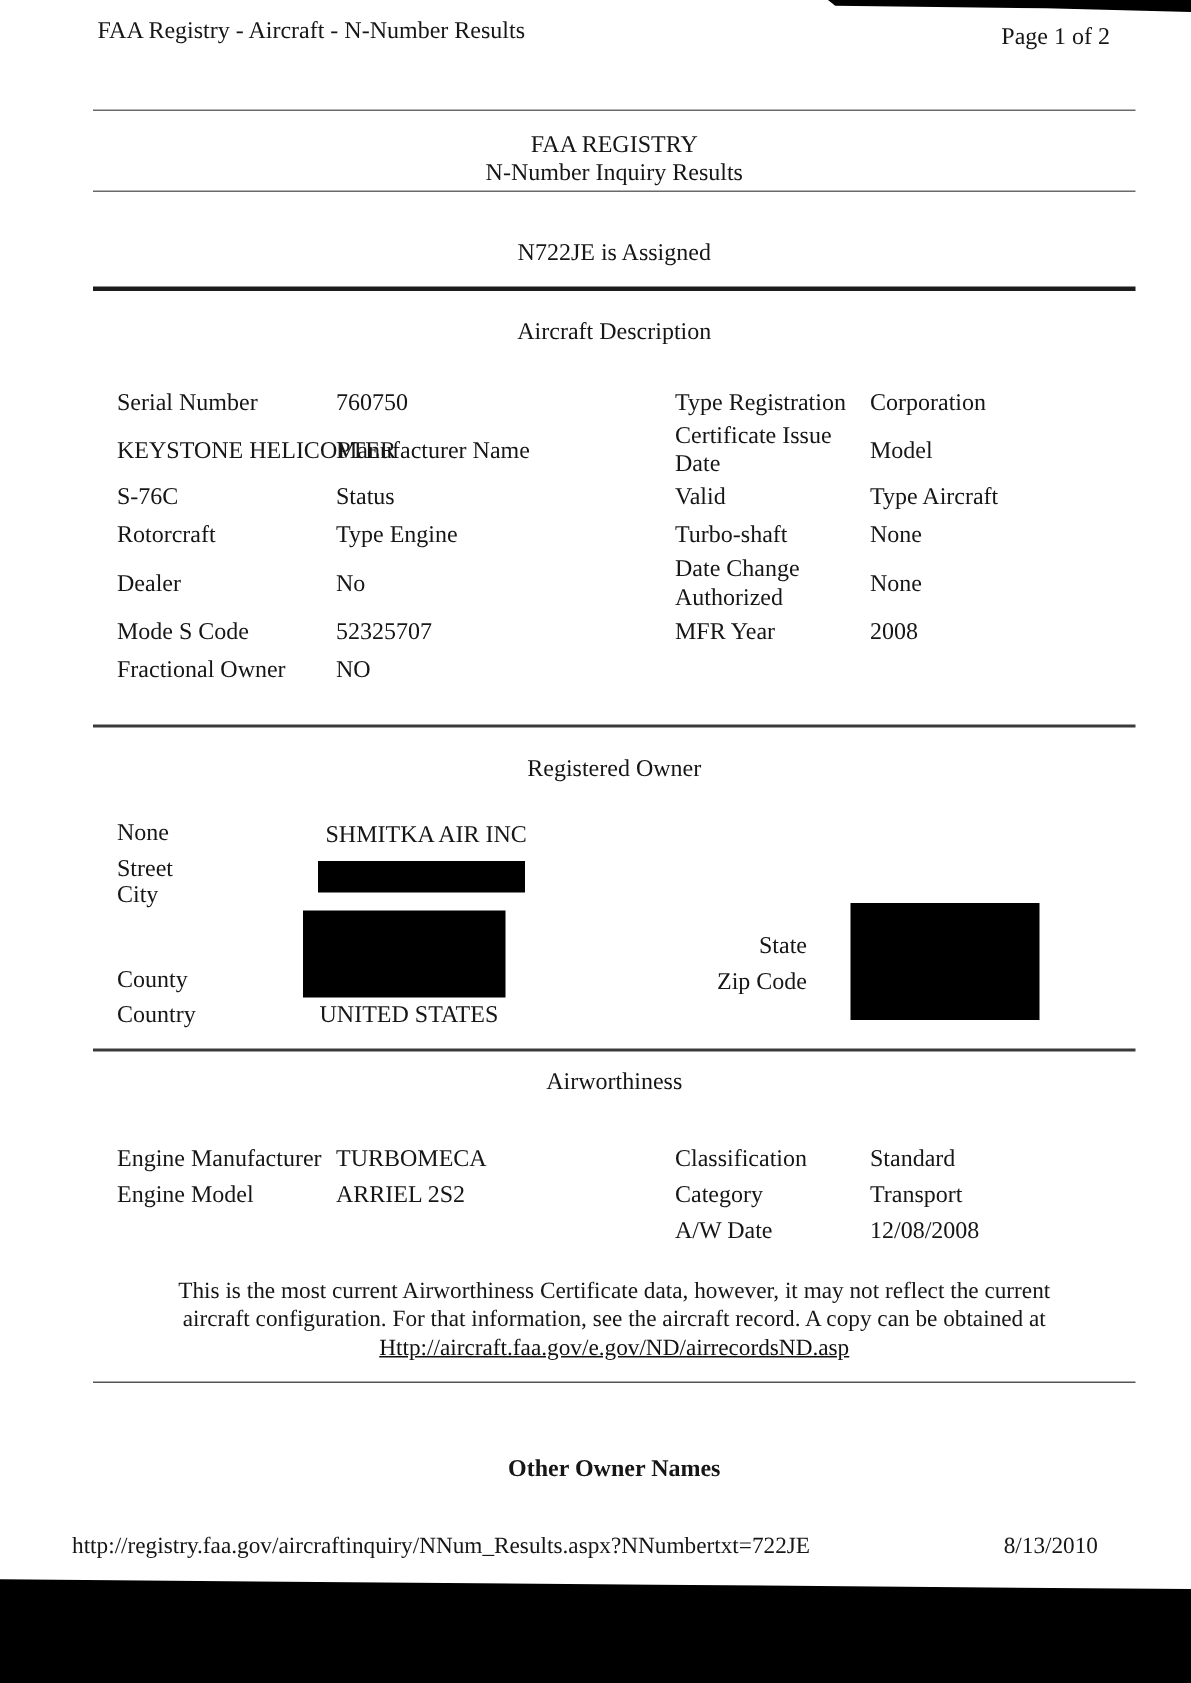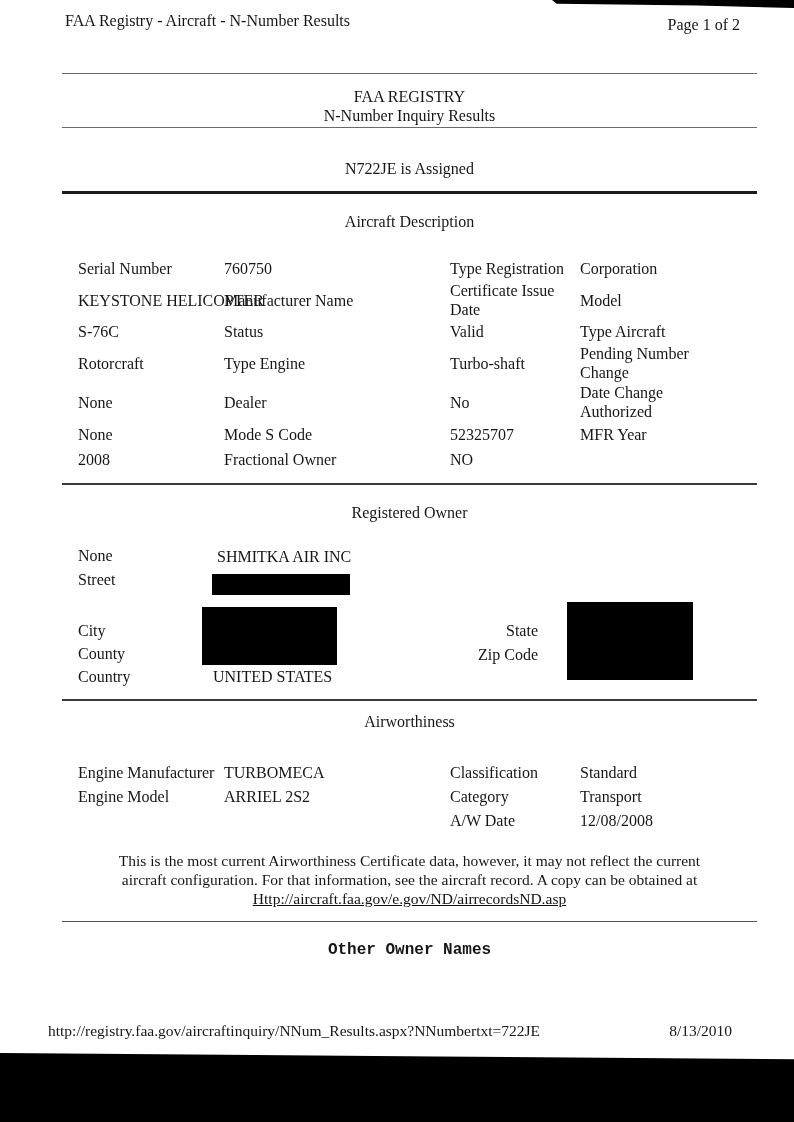--- a/index.html
+++ b/index.html
@@ -69,21 +69,20 @@
   <div class="cell">Model</div>
   <div class="cell val">S-76C</div>
   <div class="cell">Status</div>
   <div class="cell val">Valid</div>
 
   <div class="cell">Type Aircraft</div>
   <div class="cell val">Rotorcraft</div>
   <div class="cell">Type Engine</div>
   <div class="cell val">Turbo-shaft</div>
 
-  <div class="cell" style="min-height:38px;">Pending Number Change</div>
   <div class="cell val">None</div>
   <div class="cell">Dealer</div>
   <div class="cell val">No</div>
 
   <div class="cell" style="min-height:40px;">Date Change Authorized</div>
   <div class="cell val">None</div>
   <div class="cell">Mode S Code</div>
   <div class="cell val">52325707</div>
 
   <div class="cell">MFR Year</div>
@@ -95,21 +94,21 @@
 <div class="hr hr-med" style="top:483px;"></div>
 
 <div class="centerband" style="top:503px;">Registered Owner</div>
 
 <div class="abs" style="left:78px;top:546px;">None</div>
 <div class="abs" style="left:217px;top:547px;">SHMITKA AIR INC</div>
 
 <div class="abs" style="left:78px;top:570px;">Street</div>
 <div class="redact" style="left:212px;top:574px;width:138px;height:21px;"></div>
 
-<div class="abs" style="left:78px;top:621px;text-align:center;">City</div>
+<div class="abs" style="left:78px;top:587px;text-align:center;">City</div>
 <div class="abs" style="left:78px;top:644px;">County</div>
 <div class="abs" style="left:78px;top:667px;">Country</div>
 <div class="redact" style="left:202px;top:607px;width:135px;height:58px;"></div>
 <div class="abs" style="left:213px;top:667px;">UNITED STATES</div>
 
 <div class="abs rlabel" style="left:450px;top:621px;width:88px;">State</div>
 <div class="abs rlabel" style="left:450px;top:645px;width:88px;">Zip Code</div>
 <div class="redact" style="left:567px;top:602px;width:126px;height:78px;"></div>
 
 <div class="hr hr-med" style="top:699px;"></div>
@@ -134,16 +133,16 @@
 </div>
 
 <div class="centerband" style="top:851px;font-size:15.5px;">This is the most current Airworthiness Certificate data, however, it may not reflect the current</div>
 <div class="centerband" style="top:870px;font-size:15.5px;">aircraft configuration. For that information, see the aircraft record. A copy can be obtained at</div>
 <div class="centerband" style="top:889px;font-size:15.5px;">
   <a href="#" class="doclink">Http://aircraft.faa.gov/e.gov/ND/airrecordsND.asp</a>
 </div>
 
 <div class="hr hr-thin" style="top:921px;background:#555;"></div>
 
-<div class="centerband bold" style="top:941px;font-family:Liberation Mono, monospace;">Other Owner Names</div>
+<div class="centerband bold" style="top:970px;">Other Owner Names</div>
 
 <div class="abs" style="left:48px;top:1021px;font-size:15.5px;">http://registry.faa.gov/aircraftinquiry/NNum_Results.aspx?NNumbertxt=722JE</div>
 <div class="abs" style="top:1021px;right:62px;font-size:15.5px;">8/13/2010</div>
 
 </body></html>

